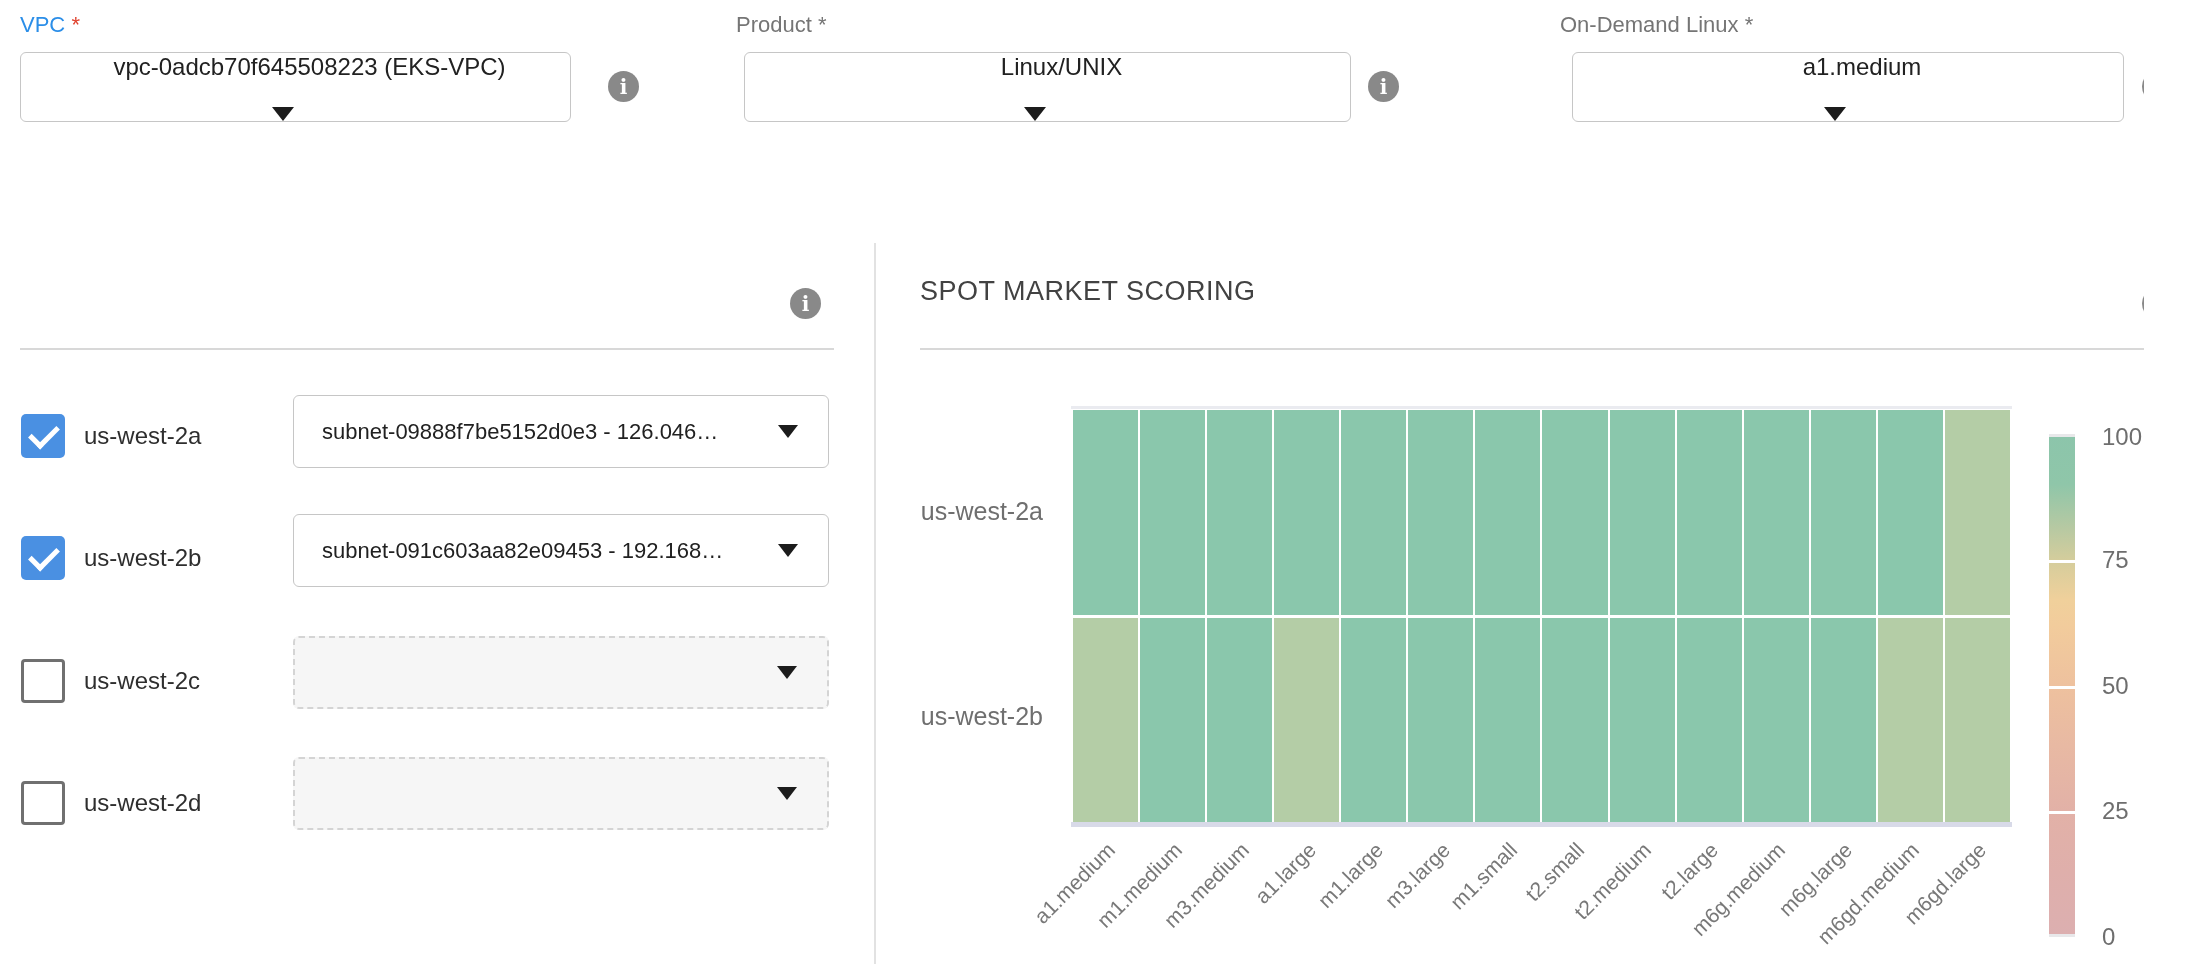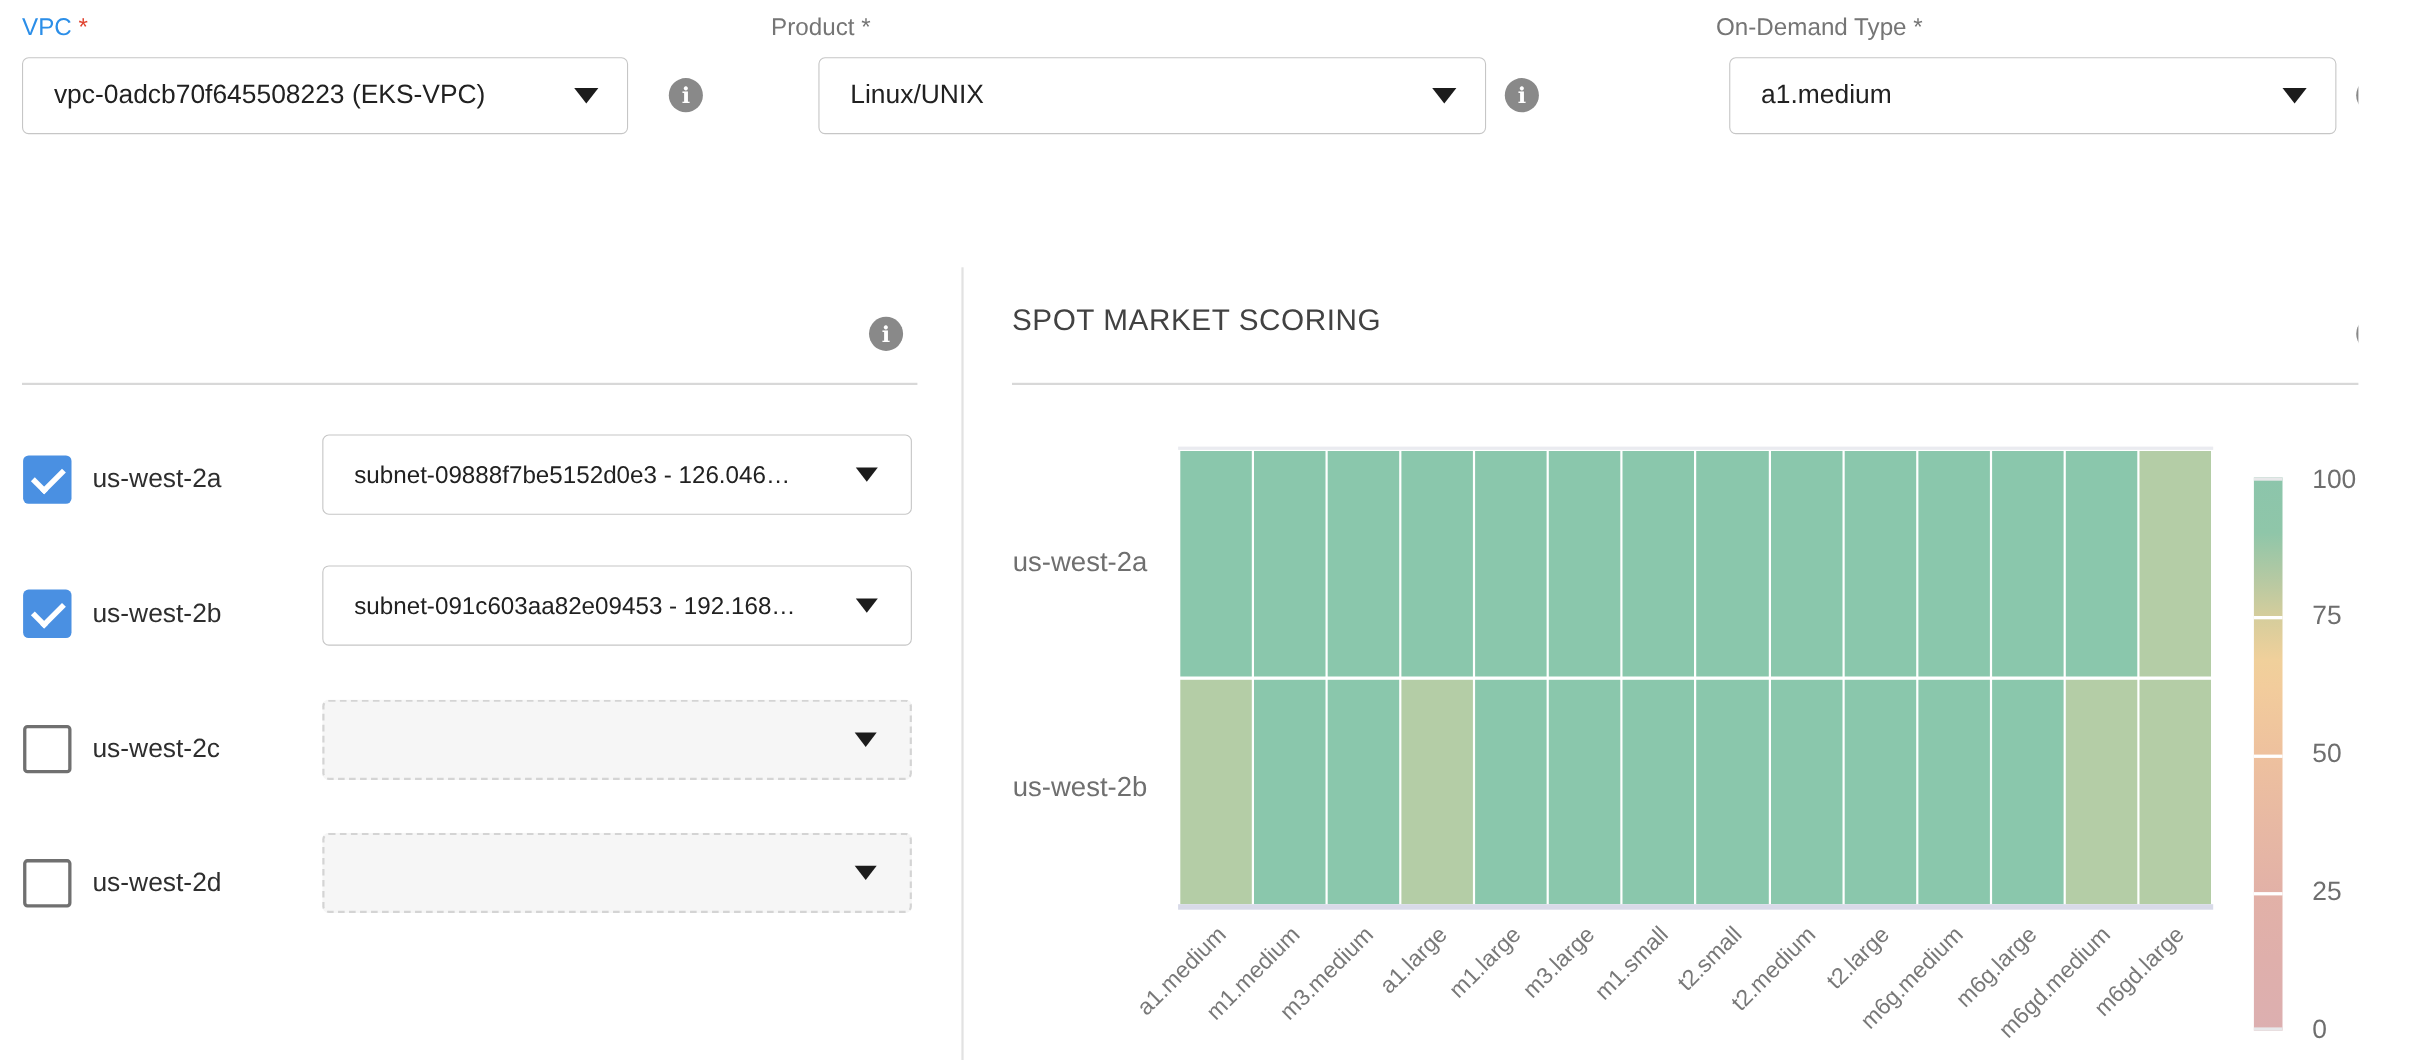--- a/index.html
+++ b/index.html
@@ -7,21 +7,21 @@
     position:relative;width:2144px;height:964px;background:#ffffff;overflow:hidden;
     font-family:"Liberation Sans","DejaVu Sans",sans-serif;color:#212121;
   }
   .abs{position:absolute;}
   .field-label{position:absolute;top:12px;font-size:22px;color:#757575;white-space:nowrap;}
   .label-blue{color:#2b8ee8;}
   .label-req{color:#e0432f;}
   .select{
     position:absolute;top:52px;height:70px;background:#fff;
     border:1.5px solid #c6c6c6;border-radius:6px;box-sizing:border-box;
-    display:flex;align-items:center;cursor:pointer;
+    display:flex;align-items:center;cursor:pointer;flex-direction:column;
   }
   .select .val{font-size:24px;color:#212121;padding-left:28px;white-space:nowrap;overflow:hidden;text-overflow:ellipsis;flex:1;}
   .caret{width:0;height:0;border-left:11px solid transparent;border-right:11px solid transparent;border-top:14px solid #1c1c1c;margin-right:26px;flex:none;}
   .caret.sm{border-left-width:10px;border-right-width:10px;border-top-width:13px;margin-right:30px;}
   .info{
     position:absolute;width:31px;height:31px;border-radius:50%;background:#898989;
     color:#fff;display:flex;align-items:center;justify-content:center;
     font-family:"DejaVu Serif",serif;font-weight:bold;font-size:20px;cursor:pointer;
   }
   .section-title{position:absolute;font-size:27px;color:#424242;letter-spacing:0.5px;white-space:nowrap;}
@@ -73,28 +73,28 @@
   <div class="field-label" style="left:20px;">
     <span class="label-blue">VPC</span>
     <span class="label-req">*</span>
   </div>
   <div class="select" style="left:20px;width:551px;">
     <span class="val">vpc-0adcb70f645508223 (EKS-VPC)</span>
     <span class="caret"></span>
   </div>
   <div class="info" style="left:608px;top:71px;">i</div>
 
-  <div class="field-label" style="left:701px;">Product *</div>
+  <div class="field-label" style="left:736px;">Product *</div>
   <div class="select" style="left:744px;width:607px;">
     <span class="val">Linux/UNIX</span>
     <span class="caret"></span>
   </div>
   <div class="info" style="left:1368px;top:71px;">i</div>
 
-  <div class="field-label" style="left:1560px;">On-Demand Type *</div>
+  <div class="field-label" style="left:1560px;">On-Demand Linux *</div>
   <div class="select" style="left:1572px;width:552px;">
     <span class="val">a1.medium</span>
     <span class="caret"></span>
   </div>
   <div class="info" style="left:2142px;top:71px;">i</div>
 
   <div class="vr" style="left:874px;top:243px;height:721px;"></div>
 
   <div class="info" style="left:790px;top:288px;">i</div>
   <div class="hr" style="left:20px;top:348px;width:814px;"></div>

